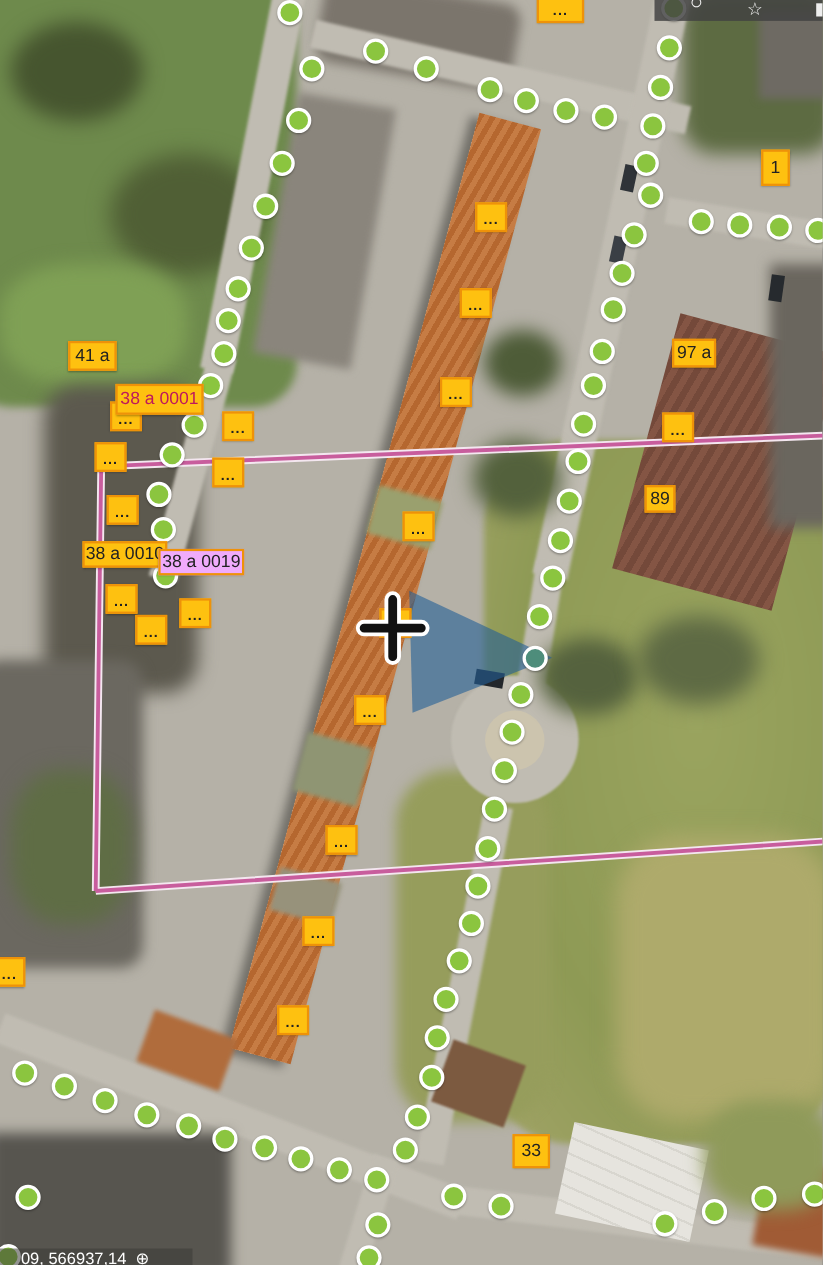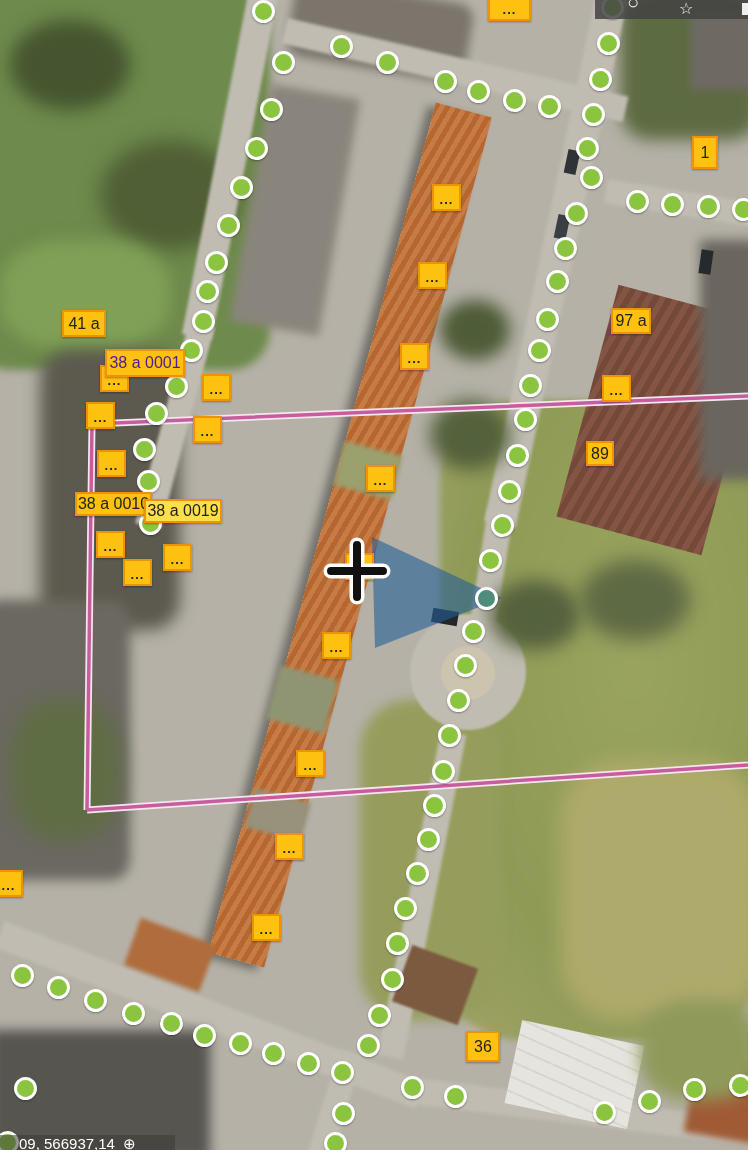--- a/index.html
+++ b/index.html
@@ -189,26 +189,26 @@
       <div class="map-label dots" style="left: 193px; top: 416px; width: 29px; height: 27px; background: rgb(254, 193, 16); border-color: rgb(238, 146, 9); color: rgb(34, 34, 34);">...</div>
       <div class="map-label dots" style="left: 97px; top: 450px; width: 29px; height: 27px; background: rgb(254, 193, 16); border-color: rgb(238, 146, 9); color: rgb(34, 34, 34);">...</div>
       <div class="map-label dots" style="left: 96px; top: 531px; width: 29px; height: 27px; background: rgb(254, 193, 16); border-color: rgb(238, 146, 9); color: rgb(34, 34, 34);">...</div>
       <div class="map-label dots" style="left: 123px; top: 559px; width: 29px; height: 27px; background: rgb(254, 193, 16); border-color: rgb(238, 146, 9); color: rgb(34, 34, 34);">...</div>
       <div class="map-label dots" style="left: 163px; top: 544px; width: 29px; height: 27px; background: rgb(254, 193, 16); border-color: rgb(238, 146, 9); color: rgb(34, 34, 34);">...</div>
       <div class="map-label dots" style="left: -6px; top: 870px; width: 29px; height: 27px; background: rgb(254, 193, 16); border-color: rgb(238, 146, 9); color: rgb(34, 34, 34);">...</div>
       <div class="map-label dots" style="left: 602px; top: 375px; width: 29px; height: 27px; background: rgb(254, 193, 16); border-color: rgb(238, 146, 9); color: rgb(34, 34, 34);">...</div>
       <div class="map-label dots" style="left: 488px; top: -7px; width: 43px; height: 28px; background: rgb(254, 193, 16); border-color: rgb(238, 146, 9); color: rgb(34, 34, 34);">...</div>
       <div class="map-label" style="left: 692px; top: 136px; width: 26px; height: 33px; background: rgb(254, 193, 16); border-color: rgb(238, 146, 9); color: rgb(34, 34, 34);">1</div>
       <div class="map-label" style="left: 62px; top: 310px; width: 44px; height: 27px; background: rgb(254, 193, 16); border-color: rgb(238, 146, 9); color: rgb(34, 34, 34);">41 a</div>
-      <div class="map-label" style="left: 105px; top: 349px; width: 80px; height: 28px; background: rgb(254, 193, 16); border-color: rgb(238, 146, 9); color: #4c1d95;">38 a 0001</div>
+      <div class="map-label" style="left: 105px; top: 349px; width: 80px; height: 28px; background: rgb(254, 193, 16); border-color: rgb(238, 146, 9); color: #be185d;">38 a 0001</div>
       <div class="map-label" style="left: 611px; top: 308px; width: 40px; height: 26px; background: rgb(254, 193, 16); border-color: rgb(238, 146, 9); color: rgb(34, 34, 34);">97 a</div>
       <div class="map-label" style="left: 586px; top: 441px; width: 28px; height: 25px; background: rgb(254, 193, 16); border-color: rgb(238, 146, 9); color: rgb(34, 34, 34);">89</div>
       <div class="map-label" style="left: 75px; top: 492px; width: 77px; height: 24px; background: rgb(254, 193, 16); border-color: rgb(238, 146, 9); color: rgb(34, 34, 34);">38 a 0010</div>
-      <div class="map-label" style="left: 144px; top: 499px; width: 78px; height: 24px; background: #fde047; border-color: rgb(238, 146, 9); color: rgb(34, 34, 34);">38 a 0019</div>
-      <div class="map-label" style="left: 466px; top: 1031px; width: 34px; height: 31px; background: rgb(254, 193, 16); border-color: rgb(238, 146, 9); color: rgb(34, 34, 34);">36</div>
+      <div class="map-label" style="left: 144px; top: 499px; width: 78px; height: 24px; background: #f0abfc; border-color: rgb(238, 146, 9); color: rgb(34, 34, 34);">38 a 0019</div>
+      <div class="map-label" style="left: 466px; top: 1031px; width: 34px; height: 31px; background: rgb(254, 193, 16); border-color: rgb(238, 146, 9); color: rgb(34, 34, 34);">33</div>
     </div>
 
   <svg class="layer" width="748" height="1150">
     <path id="crosshair-halo" fill="none" stroke-width="15" stroke-linecap="round" d="M331,571 L383,571 M357,545 L357,597" stroke="#FFFFFF"></path>
     <path id="crosshair-cross" fill="none" stroke-width="8" stroke-linecap="round" d="M331,571 L383,571 M357,545 L357,597" stroke="#111111"></path>
   </svg>
 
   <div class="toolbar">
     <span class="glyph" style="left:32px;top:-9px;font-size:20px;">○</span>
     <span class="glyph" style="left:84px;top:-1px;font-size:16px;">☆</span>

